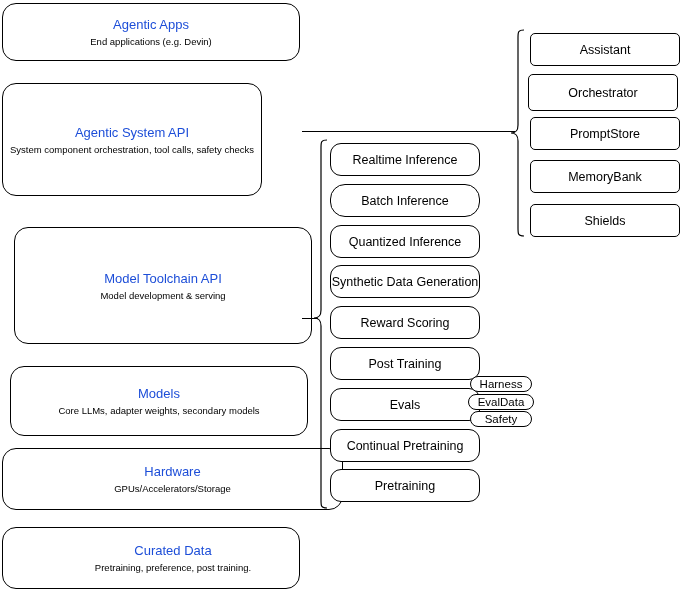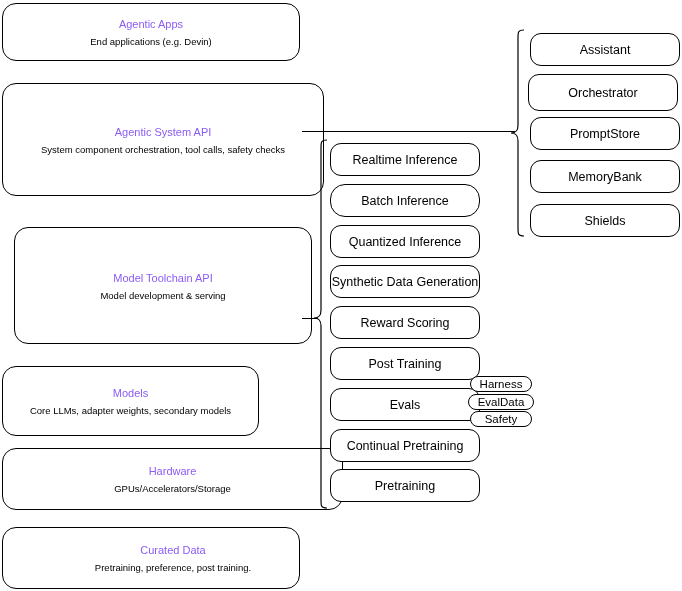--- a/index.html
+++ b/index.html
@@ -28,39 +28,39 @@
     display: flex;
     flex-direction: column;
     align-items: center;
     justify-content: center;
     text-align: center;
   }
   .layer-box {
     border-radius: 14px;
   }
   .layer-title {
-    font-size: 11px;
+    font-size: 13px;
     line-height: 17px;
-    color: #8b5cf6;
+    color: #1d4ed8;
   }
   .layer-sub {
     font-size: 9.5px;
     line-height: 13px;
     color: #000000;
     margin-top: 2px;
   }
   .cap-box {
     border-radius: 11px;
   }
   .cap-label {
     font-size: 12.5px;
     line-height: 16px;
   }
   .comp-box {
-    border-radius: 11px;
+    border-radius: 5px;
   }
   .comp-label {
     font-size: 12.5px;
     line-height: 16px;
   }
   .pill {
     position: absolute;
     box-sizing: border-box;
     background: #ffffff;
     border: 1px solid #000000;
@@ -92,31 +92,31 @@
 </head>
 <body>
 
 <div id="canvas">
 
   <div class="box layer-box" style="left:2px; top:3px; width:298px; height:58px;">
     <div class="layer-title">Agentic Apps</div>
     <div class="layer-sub">End applications (e.g. Devin)</div>
   </div>
 
-  <div class="box layer-box" style="left:2px; top:83px; width:322px; height:113px;">
+  <div class="box layer-box" style="left:2px; top:83px; width:260px; height:113px;">
     <div class="layer-title">Agentic System API</div>
     <div class="layer-sub">System component orchestration, tool calls, safety checks</div>
   </div>
 
   <div class="box layer-box" style="left:2px; top:227px; width:298px; height:117px;margin-left:12px;">
     <div class="layer-title">Model Toolchain API</div>
     <div class="layer-sub">Model development &amp; serving</div>
   </div>
 
-  <div class="box layer-box" style="left:2px; top:366px; width:257px; height:70px;">
+  <div class="box layer-box" style="left:10px; top:366px; width:298px; height:70px;">
     <div class="layer-title">Models</div>
     <div class="layer-sub">Core LLMs, adapter weights, secondary models</div>
   </div>
 
   <div class="box layer-box" style="left:2px; top:448px; width:341px; height:62px;">
     <div class="layer-title">Hardware</div>
     <div class="layer-sub">GPUs/Accelerators/Storage</div>
   </div>
 
   <div class="box layer-box" style="left:2px; top:527px; width:298px; height:62px;padding-left:44px;">

